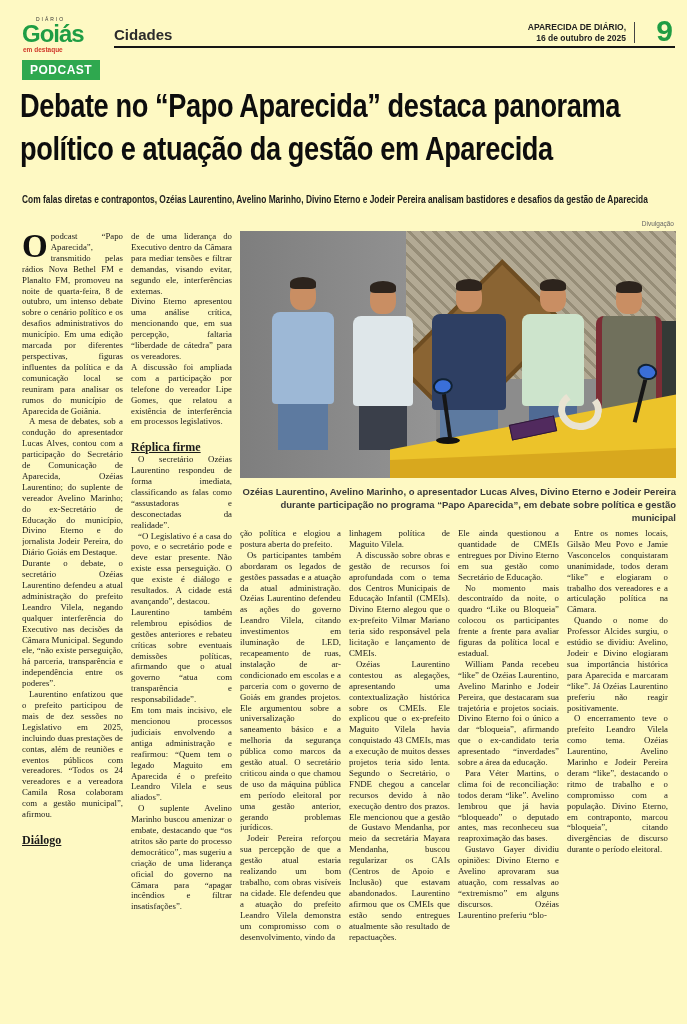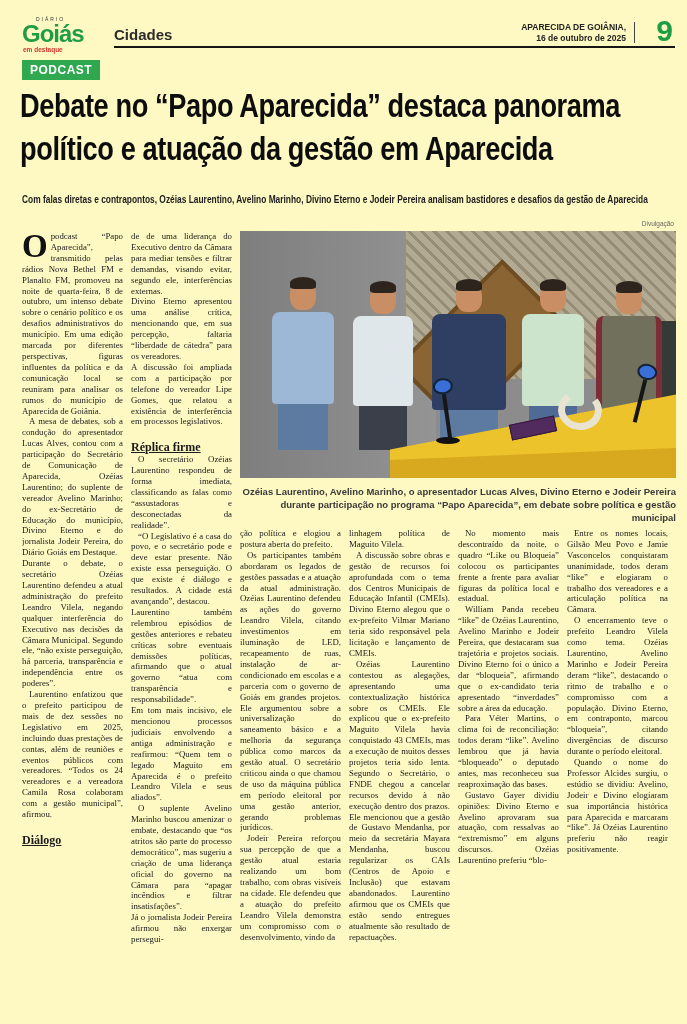--- a/index.html
+++ b/index.html
@@ -87,21 +87,21 @@
 
 <div class="page">
 
   <div class="masthead">
     <div class="logo-top">DIÁRIO</div>
     <div class="logo-main"><span>Goiás</span></div>
     <div class="logo-sub">em destaque</div>
   </div>
   <div class="section-label">Cidades</div>
   <div class="dateline">
-    <div>APARECIDA DE GOIÂNIA,</div>
+    <div>APARECIDA DE DIÁRIO,</div>
     <div>16 de outubro de 2025</div>
   </div>
   <div class="page-number">9</div>
   <div class="header-rule"></div>
 
   <div class="kicker">PODCAST</div>
   <div class="headline">
     <div class="headline-inner">Debate no “Papo Aparecida” destaca panorama político e atuação da gestão em Aparecida</div>
   </div>
   <div class="deck">
@@ -174,37 +174,37 @@
   <div class="col col-2">
       <p class="para">de de uma liderança do Executivo dentro da Câmara para mediar tensões e filtrar demandas, visando evitar, segundo ele, interferências externas.</p>
       <p class="para">Divino Eterno apresentou uma análise crítica, mencionando que, em sua percepção, faltaria “liberdade de cátedra” para os vereadores.</p>
       <p class="para">A discussão foi ampliada com a participação por telefone do vereador Lipe Gomes, que relatou a existência de interferência em processos legislativos.</p>
       <h3 class="subhead">Réplica firme</h3>
       <p class="para indent">O secretário Ozéias Laurentino respondeu de forma imediata, classificando as falas como “assustadoras e desconectadas da realidade”.</p>
       <p class="para indent">“O Legislativo é a casa do povo, e o secretário pode e deve estar presente. Não existe essa perseguição. O que existe é diálogo e resultados. A cidade está avançando”, destacou.</p>
       <p class="para">Laurentino também relembrou episódios de gestões anteriores e rebateu críticas sobre eventuais demissões políticas, afirmando que o atual governo “atua com transparência e responsabilidade”.</p>
       <p class="para">Em tom mais incisivo, ele mencionou processos judiciais envolvendo a antiga administração e reafirmou: “Quem tem o legado Maguito em Aparecida é o prefeito Leandro Vilela e seus aliados”.</p>
       <p class="para indent">O suplente Avelino Marinho buscou amenizar o embate, destacando que “os atritos são parte do processo democrático”, mas sugeriu a criação de uma liderança oficial do governo na Câmara para “apagar incêndios e filtrar insatisfações”.</p>
-      <p class="para">Já o jornalista Jodeir Pereira afirmou não enxergar persegui-</p>
     </div>
   <div class="col col-3">
       <p class="para">ção política e elogiou a postura aberta do prefeito.</p>
       <p class="para indent">Os participantes também abordaram os legados de gestões passadas e a atuação da atual administração. Ozéias Laurentino defendeu as ações do governo Leandro Vilela, citando investimentos em iluminação de LED, recapeamento de ruas, instalação de ar-condicionado em escolas e a parceria com o governo de Goiás em grandes projetos. Ele argumentou sobre a universalização do saneamento básico e a melhoria da segurança pública como marcos da gestão atual. O secretário criticou ainda o que chamou de uso da máquina pública em período eleitoral por uma gestão anterior, gerando problemas jurídicos.</p>
       <p class="para indent">Jodeir Pereira reforçou sua percepção de que a gestão atual estaria realizando um bom trabalho, com obras visíveis na cidade. Ele defendeu que a atuação do prefeito Leandro Vilela demonstra um compromisso com o desenvolvimento, vindo da</p>
     </div>
   <div class="col col-4">
       <p class="para">linhagem política de Maguito Vilela.</p>
       <p class="para indent">A discussão sobre obras e gestão de recursos foi aprofundada com o tema dos Centros Municipais de Educação Infantil (CMEIs). Divino Eterno alegou que o ex-prefeito Vilmar Mariano teria sido responsável pela licitação e lançamento de CMEIs.</p>
       <p class="para indent">Ozéias Laurentino contestou as alegações, apresentando uma contextualização histórica sobre os CMEIs. Ele explicou que o ex-prefeito Maguito Vilela havia conquistado 43 CMEIs, mas a execução de muitos desses projetos teria sido lenta. Segundo o Secretário, o FNDE chegou a cancelar recursos devido à não execução dentro dos prazos. Ele mencionou que a gestão de Gustavo Mendanha, por meio da secretária Mayara Mendanha, buscou regularizar os CAIs (Centros de Apoio e Inclusão) que estavam abandonados. Laurentino afirmou que os CMEIs que estão sendo entregues atualmente são resultado de repactuações.</p>
     </div>
   <div class="col col-5">
+      <p class="para">Ele ainda questionou a quantidade de CMEIs entregues por Divino Eterno em sua gestão como Secretário de Educação.</p>
       <p class="para indent">No momento mais descontraído da noite, o quadro “Like ou Bloqueia” colocou os participantes frente a frente para avaliar figuras da política local e estadual.</p>
       <p class="para indent">William Panda recebeu “like” de Ozéias Laurentino, Avelino Marinho e Jodeir Pereira, que destacaram sua trajetória e projetos sociais. Divino Eterno foi o único a dar “bloqueia”, afirmando que o ex-candidato teria apresentado “inverdades” sobre a área da educação.</p>
       <p class="para indent">Para Véter Martins, o clima foi de reconciliação: todos deram “like”. Avelino lembrou que já havia “bloqueado” o deputado antes, mas reconheceu sua reaproximação das bases.</p>
       <p class="para indent">Gustavo Gayer dividiu opiniões: Divino Eterno e Avelino aprovaram sua atuação, com ressalvas ao “extremismo” em alguns discursos. Ozéias Laurentino preferiu “blo-</p>
     </div>
   <div class="col col-6">
       <p class="para indent">Entre os nomes locais, Gilsão Meu Povo e Jamie Vasconcelos conquistaram unanimidade, todos deram “like” e elogiaram o trabalho dos vereadores e a articulação política na Câmara.</p>
+      <p class="para indent">Quando o nome do Professor Alcides surgiu, o estúdio se dividiu: Avelino, Jodeir e Divino elogiaram sua importância histórica para Aparecida e marcaram “like”. Já Ozéias Laurentino preferiu não reagir positivamente.</p>
       <p class="para indent">O encerramento teve o prefeito Leandro Vilela como tema. Ozéias Laurentino, Avelino Marinho e Jodeir Pereira deram “like”, destacando o ritmo de trabalho e o compromisso com a população. Divino Eterno, em contraponto, marcou “bloqueia”, citando divergências de discurso durante o período eleitoral.</p>
-      <p class="para indent">Quando o nome do Professor Alcides surgiu, o estúdio se dividiu: Avelino, Jodeir e Divino elogiaram sua importância histórica para Aparecida e marcaram “like”. Já Ozéias Laurentino preferiu não reagir positivamente.</p>
     </div>
 
 </div>
 
 </body></html>

